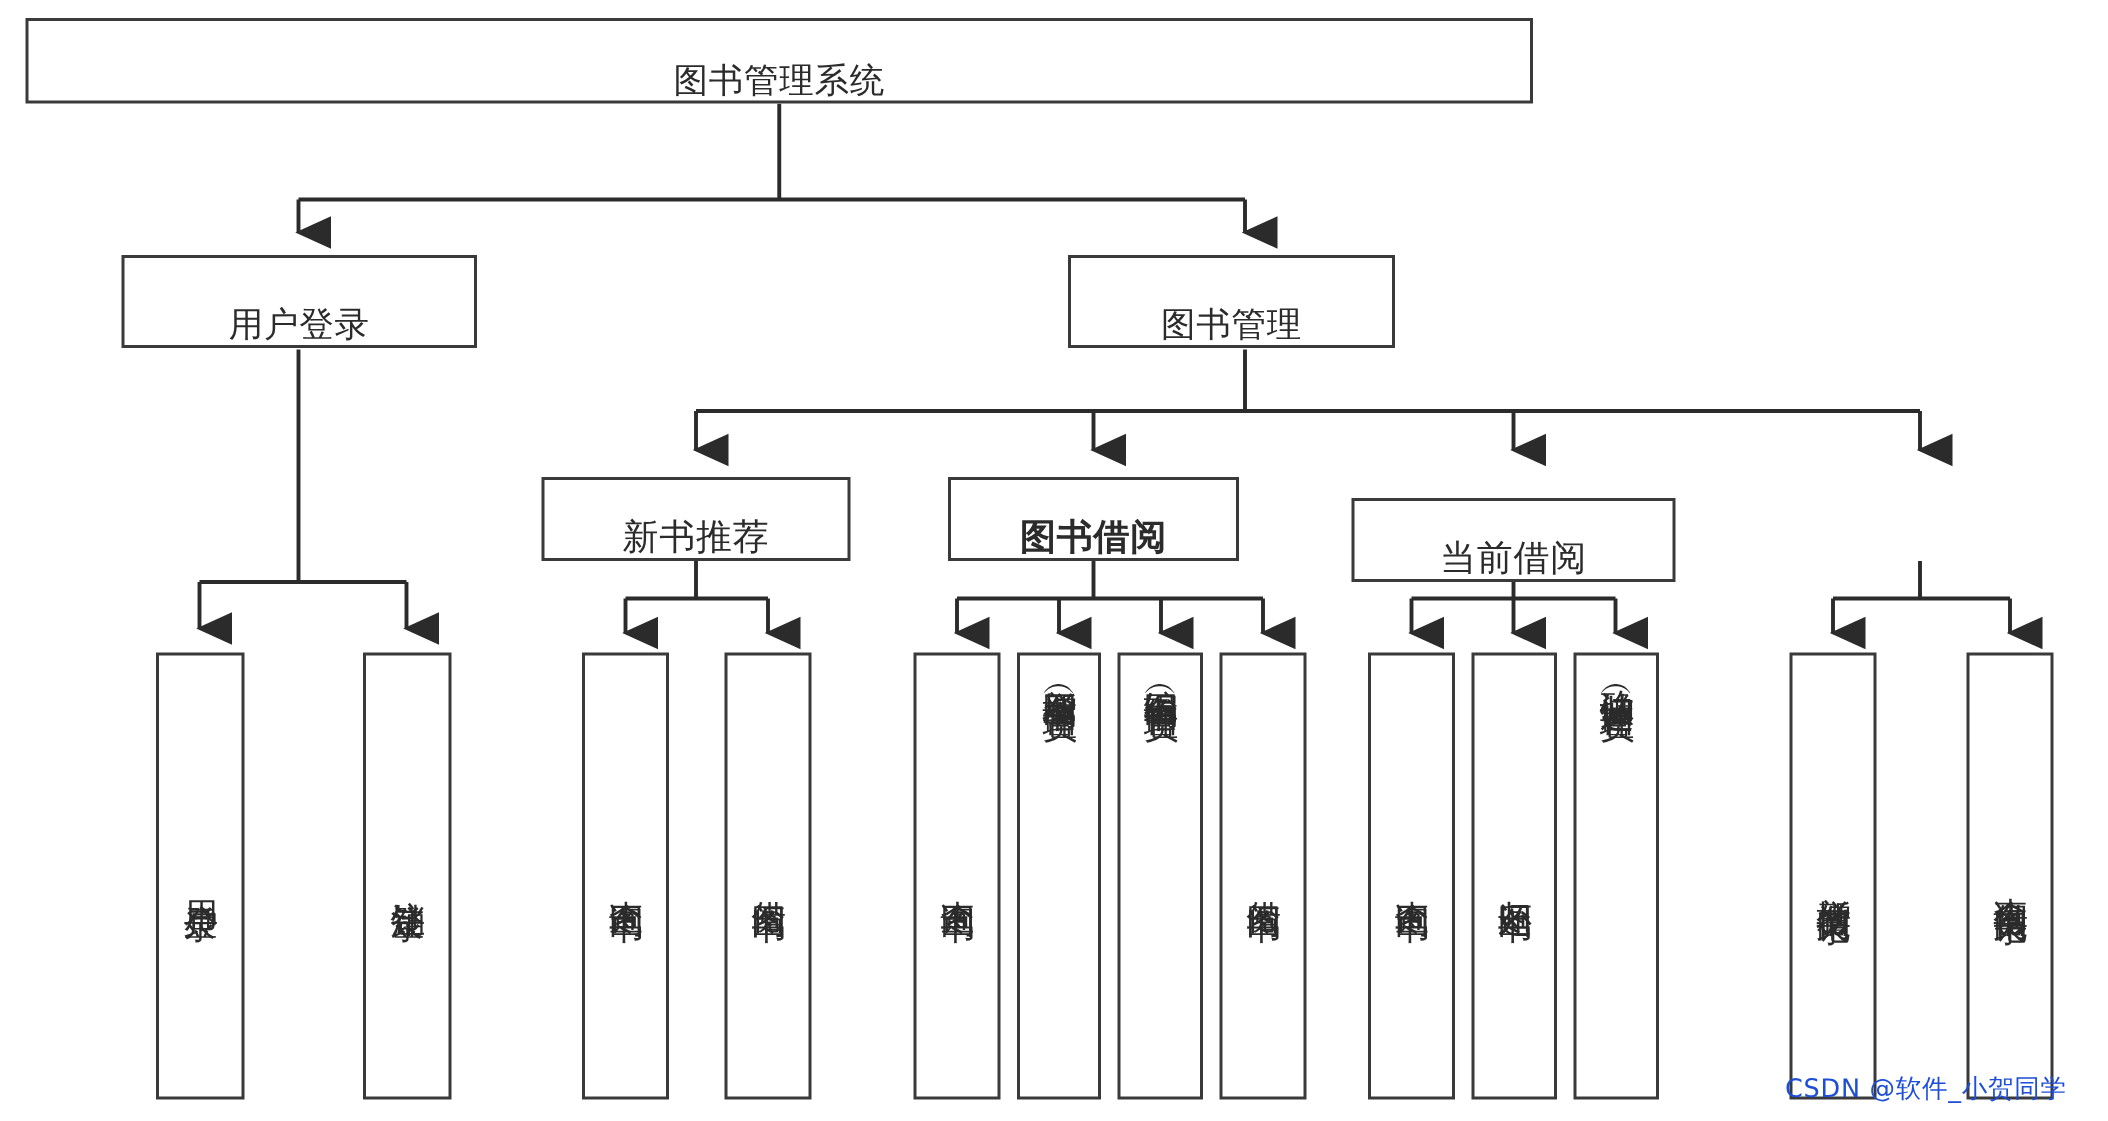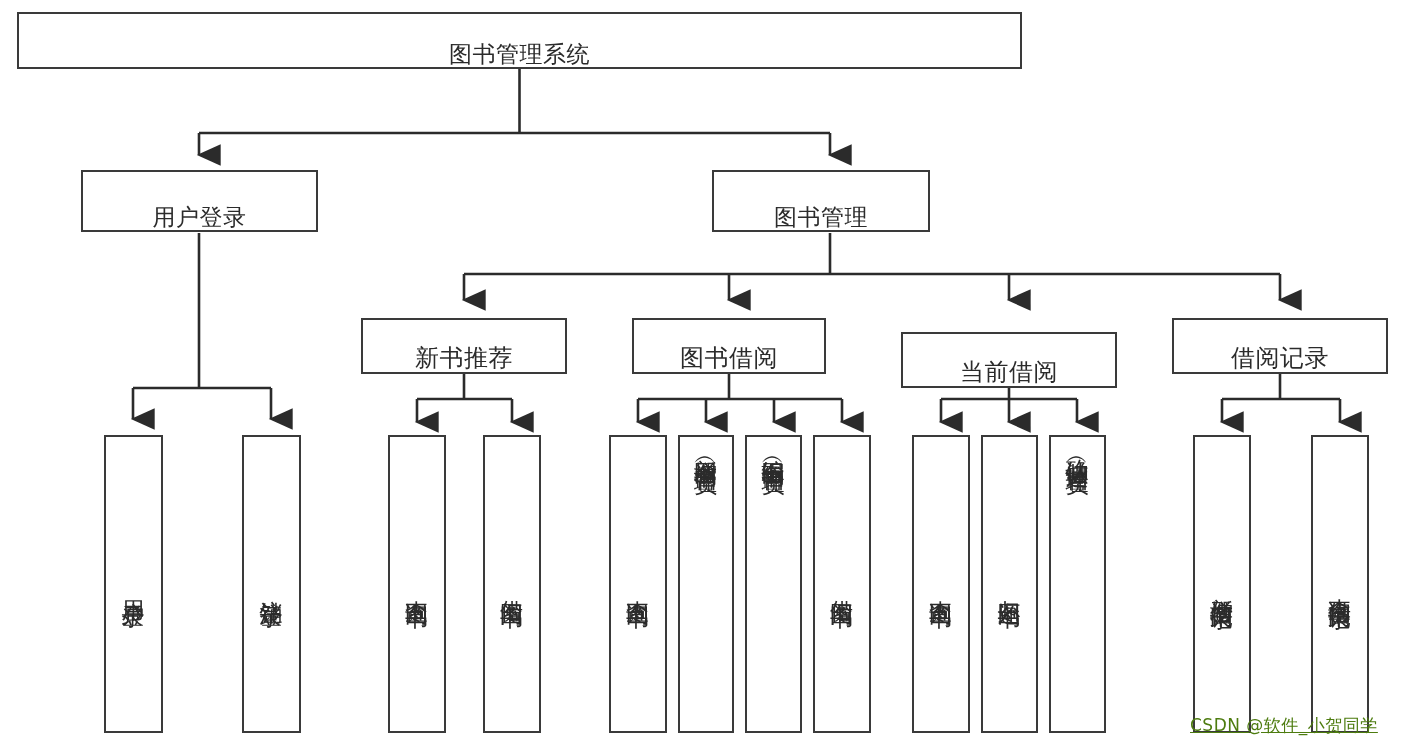--- a/index.html
+++ b/index.html
@@ -62,25 +62,24 @@
     color: #2b2b2b;
   }
   .node.leaf.centered {
     align-items: center;
   }
   .watermark {
     position: absolute;
     left: 1190px;
     top: 714px;
     font-size: 17px;
-    color: #4d7c0f;
+    color: #1d4ed8;
     letter-spacing: 0.5px;
     white-space: nowrap;
     z-index: 5;
-    text-decoration: underline;
   }
 </style>
 </head>
 <body>
 
 <div id="canvas">
 
   <svg class="wires" viewBox="0 0 1405 747" xmlns="http://www.w3.org/2000/svg">
     <defs>
       <marker id="arrow" viewBox="0 0 12 12" refX="6" refY="10" markerWidth="10" markerHeight="10" orient="auto-start-reverse">
@@ -145,31 +144,28 @@
   </div>
 
   <div class="node level2" style="left:712px; top:170px; width:218px; height:62px;">
     <span class="lbl">图书管理</span>
   </div>
 
   <div class="node level3" style="left:361px; top:318px; width:206px; height:56px;">
     <span class="lbl">新书推荐</span>
   </div>
 
-  <div class="node level3" style="left:632px; top:318px; width:194px; height:56px;">
+  <div class="node level3" style="left:632px; top:318px; width:194px; height:56px;font-weight:bold;">
     <span class="lbl">图书借阅</span>
   </div>
 
   <div class="node level3" style="left:901px; top:332px; width:216px; height:56px;">
     <span class="lbl">当前借阅</span>
   </div>
 
-  <div class="node level3" style="left:1172px; top:318px; width:216px; height:56px;">
-    <span class="lbl">借阅记录</span>
-  </div>
 
   <div class="node leaf centered" style="left:104px; top:435px; width:59px; height:298px;">
     <span class="lbl">用户登录</span>
   </div>
 
   <div class="node leaf centered" style="left:242px; top:435px; width:59px; height:298px;">
     <span class="lbl">注销登录</span>
   </div>
 
   <div class="node leaf centered" style="left:388px; top:435px; width:58px; height:298px;">

